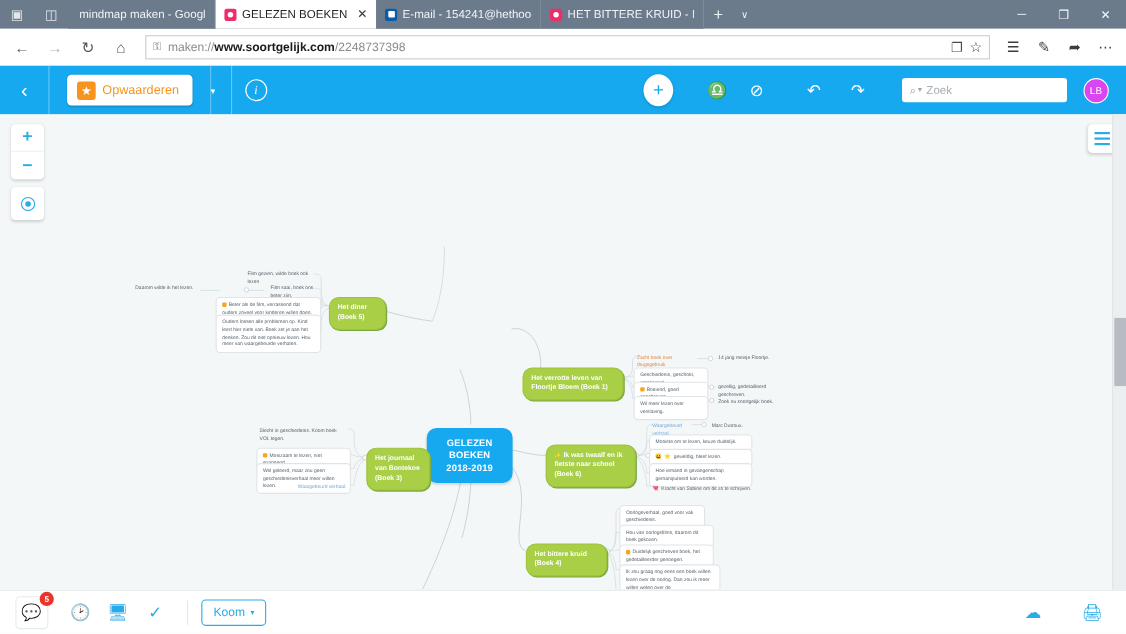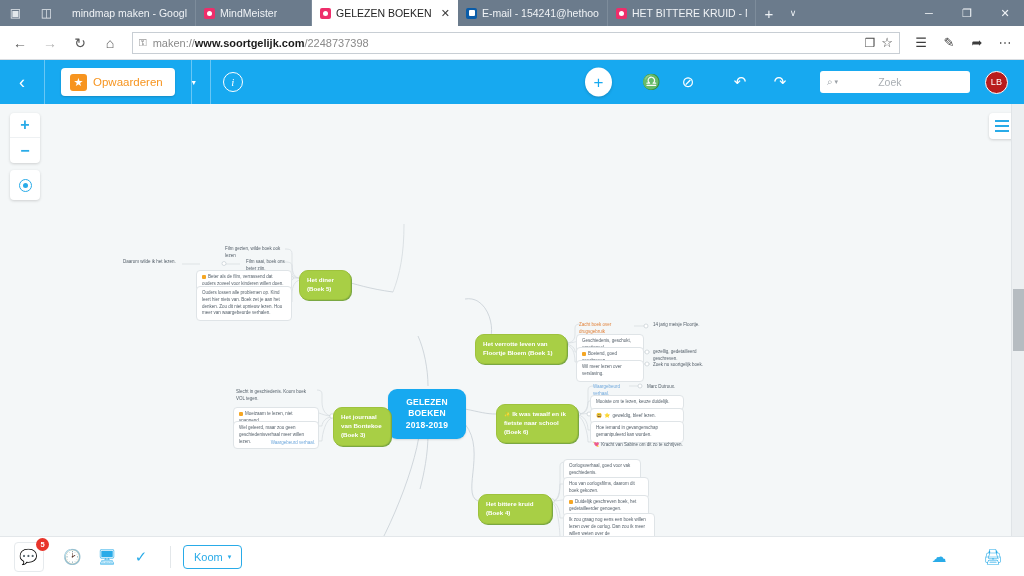--- a/index.html
+++ b/index.html
@@ -114,24 +114,24 @@
   .ab-tools { position:absolute; left:640px; display:flex; gap:12px; align-items:center;}
   .ab-tool { width:24px; height:24px; display:flex; align-items:center;
     justify-content:center; font-size:15px; color:#fff; }
   .ab-undo { position:absolute; left:728px; display:flex; gap:16px; }
   .search {
     position:absolute; left:820px; width:150px; height:22px; background:#fff;
     border-radius:3px; display:flex; align-items:center; gap:4px; padding:0 7px;
   }
   .search .sic { font-size:10px; color:#9aa0a6; }
   .search .scar { font-size:7px; color:#9aa0a6; margin-left:-2px;}
-  .search .sph { font-size:10.5px; color:#a9aeb3;margin-left:36px; }
+  .search .sph { font-size:10.5px; color:#a9aeb3; }
   .avatar {
     position:absolute; left:985px; width:23px; height:23px; border-radius:50%;
-    background:#b91c1c; color:#fff; font-size:9px; display:flex;
+    background:#d946ef; color:#fff; font-size:9px; display:flex;
     align-items:center; justify-content:center; letter-spacing:.3px;
     border:1.5px solid #fff;
   }
 
   
   .canvas {
     position:absolute; left:0; top:104px; width:1024px; height:432px;
     background:#f4f7f8; overflow:hidden;
   }
   .map-svg { position:absolute; left:0; top:0; }
@@ -222,24 +222,20 @@
   <div class="tabstrip">
     <div class="winctl-left">
       <span class="gl">▣</span>
       <span class="gl">◫</span>
     </div>
 
     <div class="tab tab-nofav" style="width:134px">
       <span class="tlabel">mindmap maken - Google z</span>
     </div>
 
-    <div class="tab" style="width:116px">
-      <span class="favicon fav-mm"></span>
-      <span class="tlabel">MindMeister</span>
-    </div>
 
     <div class="tab active" style="width:146px">
       <span class="favicon fav-mm"></span>
       <span class="tlabel">GELEZEN BOEKEN 2018</span>
       <span class="tclose">✕</span>
     </div>
 
     <div class="tab" style="width:150px">
       <span class="favicon fav-ol"></span>
       <span class="tlabel">E-mail - 154241@hethoogh</span>

